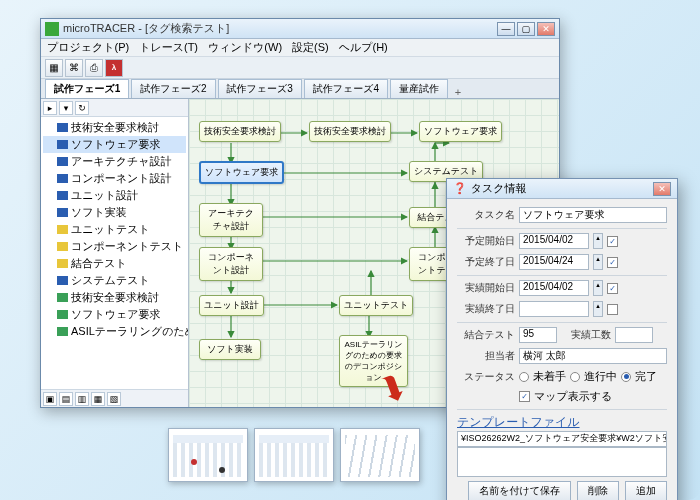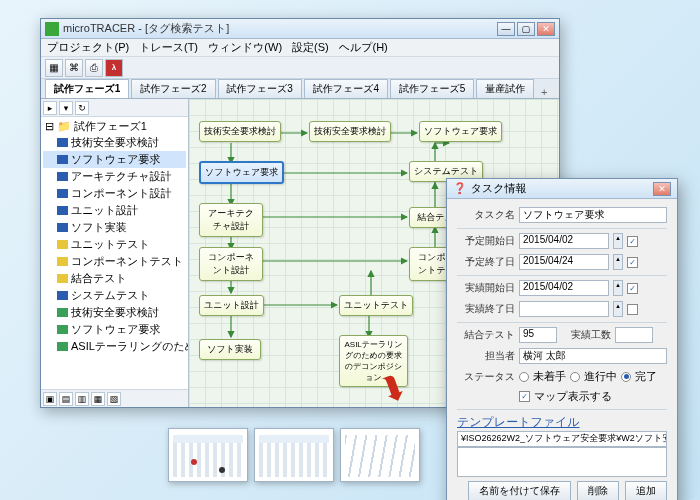--- a/index.html
+++ b/index.html
@@ -50,21 +50,21 @@
 .arrow-red { position: absolute; left: 190px; top: 268px; font-size: 36px; color: #cc2b1a; transform: rotate(70deg); pointer-events:none; }
 
 
 .task-dialog { position: absolute; right: 22px; top: 178px; width: 232px; background: #f0f0f0; border: 1px solid #7592b3; box-shadow: 3px 5px 16px rgba(0,0,0,0.35); }
 .dlg-title { height: 20px; background: linear-gradient(#eaf3fb,#cfe3f5); display: flex; align-items: center; padding: 0 6px; border-bottom: 1px solid #a5b9ce; }
 .dlg-title .txt { flex: 1; }
 .dlg-body { padding: 8px 10px 6px; }
 .frow { display: flex; align-items: center; margin-bottom: 5px; gap: 4px; }
 .flabel { width: 58px; text-align: right; color: #333; font-size: 10px; }
 .finput { flex: 1; height: 16px; background: #fff; border: 1px solid #aab8c6; padding: 0 3px; font-size: 10px; }
-.finput.sm { width: 90px; flex: none; }
+.finput.sm { width: 70px; flex: none; }
 .finput.tiny { width: 38px; flex: none; }
 .date-spin { width: 10px; height: 16px; background: #e5ecf3; border: 1px solid #aab8c6; font-size: 7px; text-align: center; cursor: pointer; }
 .chk { width: 11px; height: 11px; border: 1px solid #888; background: #fff; cursor: pointer; display: inline-flex; align-items: center; justify-content: center; font-size: 8px; color: #2a5db0; }
 .radio { width: 10px; height: 10px; border: 1px solid #888; border-radius: 50%; background: #fff; cursor: pointer; display: inline-flex; align-items: center; justify-content: center; }
 .radio.on::after { content: ""; width: 5px; height: 5px; background: #2a5db0; border-radius: 50%; }
 .hr { height: 1px; background: #cdd5dd; margin: 4px 0; }
 .btn { padding: 2px 10px; background: linear-gradient(#fdfdfd,#e2e9f0); border: 1px solid #9fb2c6; cursor: pointer; font-size: 10px; }
 .dlg-buttons { display: flex; justify-content: flex-end; gap: 6px; padding: 4px 0 2px; }
 .textarea { width: 100%; height: 30px; background: #fff; border: 1px solid #aab8c6; }
 
@@ -102,35 +102,33 @@
     <div class="tb-btn">⌘</div>
     <div class="tb-btn">⎙</div>
     <div class="tb-btn tb-pdf">λ</div>
   </div>
 
   <div class="tabstrip">
     <div class="tab active">試作フェーズ1</div>
     <div class="tab">試作フェーズ2</div>
     <div class="tab">試作フェーズ3</div>
     <div class="tab">試作フェーズ4</div>
-    <div class="tab">試作フェーズ5</div>
     <div class="tab">量産試作</div>
     <div class="tab-add">+</div>
   </div>
 
   <div class="workspace">
 
     <div class="tree-panel">
       <div class="tree-tools">
         <div class="tree-tool">▸</div>
         <div class="tree-tool">▾</div>
         <div class="tree-tool">↻</div>
       </div>
       <div class="tree">
-        <div class="tree-root">⊟ 📁 <span>試作フェーズ1</span></div>
         <div id="tree-items">
             <div class="tree-item">
               <span class="folder-ico fc-blue"></span>
               <span>技術安全要求検討</span>
             </div>
             <div class="tree-item sel">
               <span class="folder-ico fc-blue"></span>
               <span>ソフトウェア要求</span>
             </div>
             <div class="tree-item">

